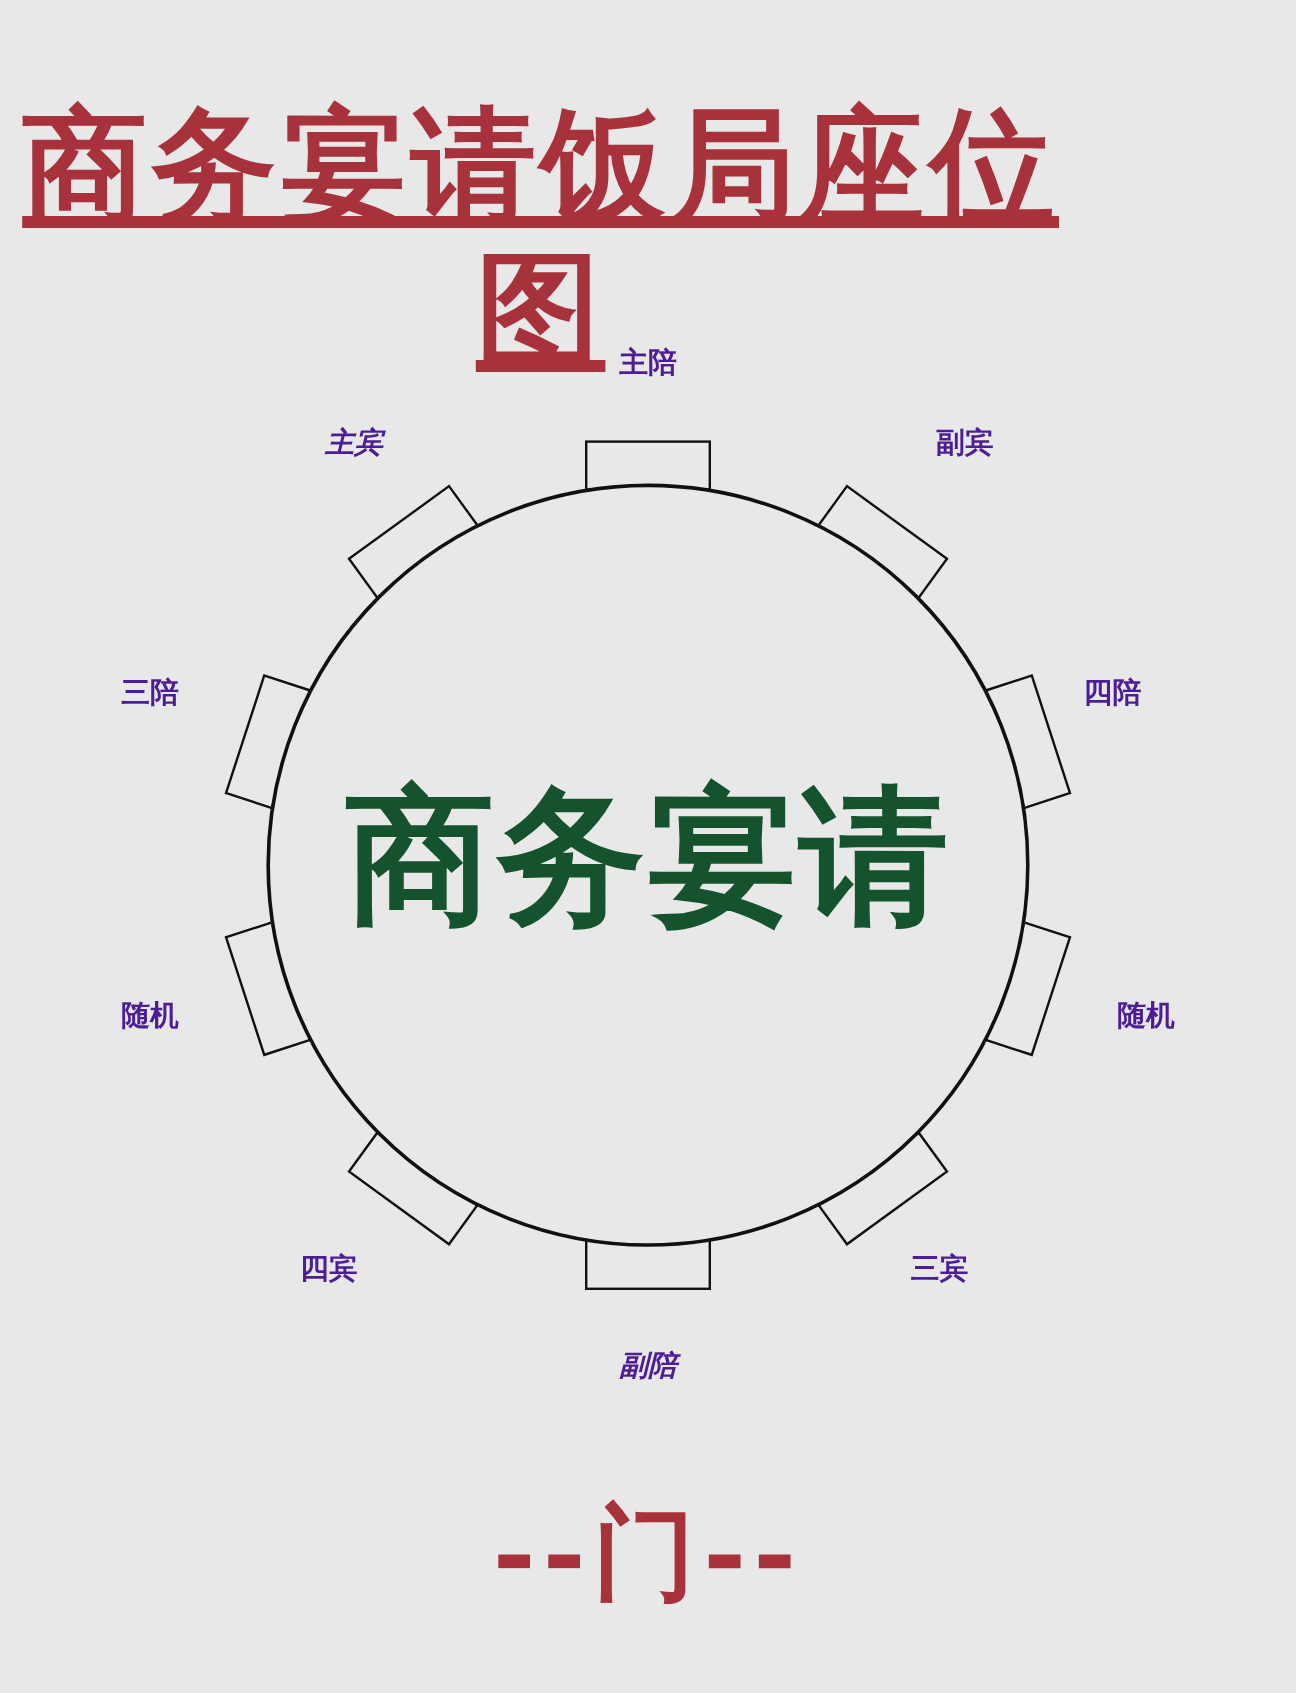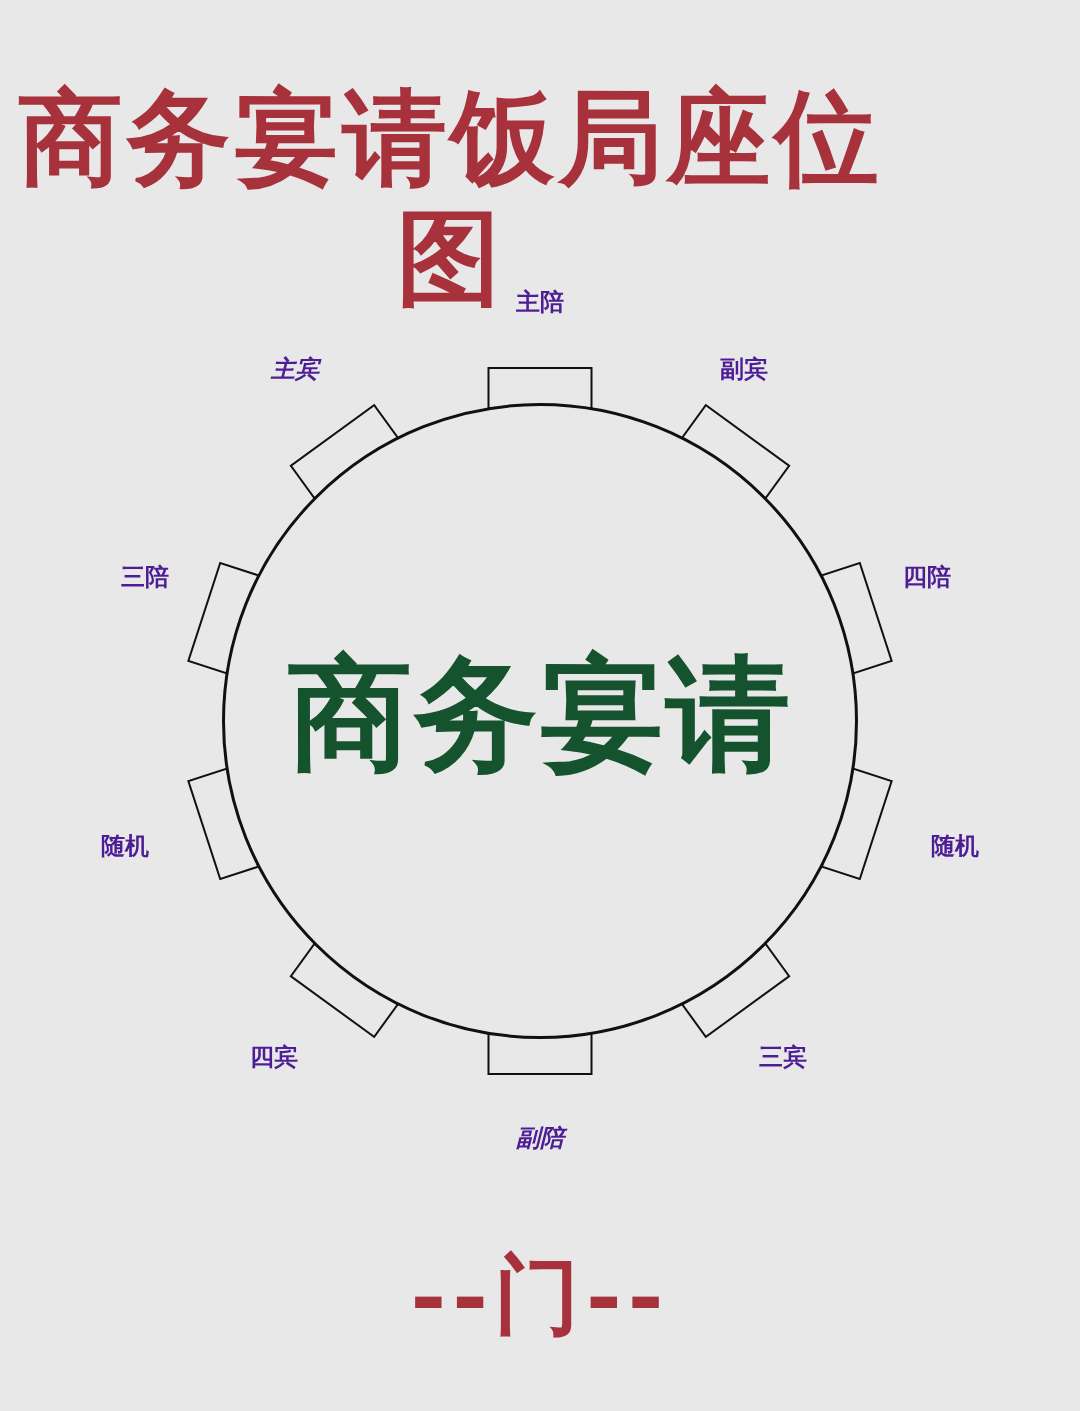--- a/index.html
+++ b/index.html
@@ -12,20 +12,21 @@
   }
   .title {
     position: absolute;
     left: 0; top: 78px; width: 901px;
     text-align: center;
     font-size: 104px;
     font-weight: bold;
     color: #a8323c;
     letter-spacing: 4px;
     line-height: 120px;
+    text-decoration: underline;
   }
   svg.diagram {
     position: absolute; left: 0; top: 0;
   }
   .seat-label {
     position: absolute;
     font-size: 24px;
     font-weight: bold;
     color: #4c1d95;
     white-space: nowrap;
@@ -73,23 +74,23 @@
       <rect x="-51.5" y="-20" width="103" height="40" fill="none" stroke="#111111" stroke-width="2" transform="translate(223.30,823.90) rotate(252.00)"></rect>
       <rect x="-51.5" y="-20" width="103" height="40" fill="none" stroke="#111111" stroke-width="2" transform="translate(223.30,618.10) rotate(288.00)"></rect>
       <rect x="-51.5" y="-20" width="103" height="40" fill="none" stroke="#111111" stroke-width="2" transform="translate(344.27,451.60) rotate(324.00)"></rect>
       <circle cx="540" cy="721" r="316" fill="#e8e8e8" stroke="#111111" stroke-width="2"></circle>
     </g>
 </svg>
 
 <div class="center-text">商务宴请</div>
 
 <div class="seat-label" style="left:540px; top:302px;">主陪</div>
-<div class="seat-label" style="left:744px; top:369px;">副宾</div>
+<div class="seat-label" style="left:804px; top:369px;">副宾</div>
 <div class="seat-label" style="left:927px; top:577px;">四陪</div>
 <div class="seat-label" style="left:955px; top:846px;">随机</div>
 <div class="seat-label" style="left:783px; top:1057px;">三宾</div>
 <div class="seat-label" style="left:540px; top:1138px;font-style:italic;">副陪</div>
 <div class="seat-label" style="left:274px; top:1057px;">四宾</div>
 <div class="seat-label" style="left:125px; top:846px;">随机</div>
-<div class="seat-label" style="left:125px; top:577px;margin-left:20px;">三陪</div>
+<div class="seat-label" style="left:125px; top:577px;">三陪</div>
 <div class="seat-label" style="left:295px; top:369px;font-style:italic;">主宾</div>
 
 <div class="door">--门--</div>
 
 </body></html>

